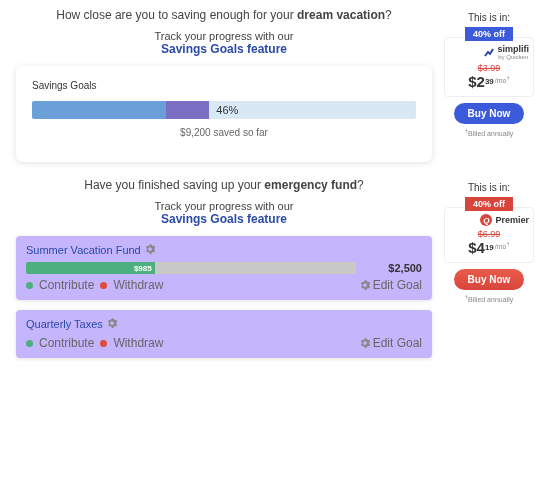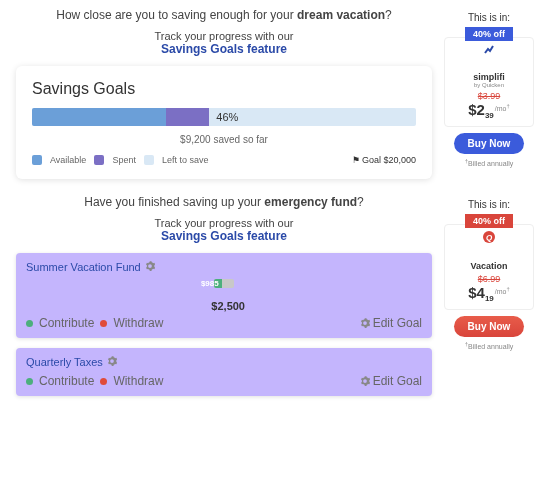--- a/index.html
+++ b/index.html
@@ -5,57 +5,57 @@
 * { box-sizing: border-box; margin: 0; padding: 0; }
 body { font-family: -apple-system, BlinkMacSystemFont, "Segoe UI", Arial, sans-serif; background: #fff; width: 550px; height: 500px; font-size: 11px; color: #333; }
 .section { display: flex; padding: 8px 16px; gap: 12px; }
 .main-col { flex: 1; }
 .side-col { width: 90px; text-align: center; padding-top: 4px; }
 .prompt { text-align: center; font-size: 12px; color: #444; margin-bottom: 8px; }
 .prompt strong { font-weight: 700; }
 .tagline { text-align: center; font-size: 11px; color: #444; }
 .feature-link { text-align: center; font-size: 12px; font-weight: 600; color: #2b4aa8; margin-bottom: 10px; }
 .card { background: #fff; border-radius: 6px; box-shadow: 0 1px 6px rgba(0,0,0,0.12); padding: 14px 16px; }
-.card-title { font-size: 16px; font-weight: 500; color: #333; margin-bottom: 10px; }
+.card-title { font-size: 10px; font-weight: 500; color: #333; margin-bottom: 10px; }
 .bar1 { height: 18px; background: #d9e8f5; border-radius: 2px; display: flex; align-items: center; position: relative; overflow: hidden; margin-bottom: 8px; }
 .bar1-avail { background: #6b9fd8; height: 100%; width: 35%; }
 .bar1-spent { background: #7b6fc4; height: 100%; width: 11%; }
 .bar1-label { position: absolute; left: 48%; font-size: 11px; color: #333; }
 .saved-text { text-align: center; font-size: 10px; color: #666; margin-bottom: 10px; }
 .legend1 { display: flex; gap: 8px; align-items: center; font-size: 9px; color: #666; }
 .sw { width: 10px; height: 10px; border-radius: 2px; display: inline-block; }
 .sw-avail { background: #6b9fd8; }
 .sw-spent { background: #7b6fc4; }
 .sw-left { background: #d9e8f5; }
 .legend1 .goal { margin-left: auto; font-weight: 500; color: #333; }
 .flag-icon { margin-right: 2px; }
 
 .this-in { font-size: 10px; color: #333; margin-bottom: 4px; }
 .pct-badge { display: inline-block; color: #fff; font-size: 9px; font-weight: 600; padding: 2px 8px; border-radius: 0; margin-bottom: 2px; position: relative; z-index: 2; }
 .pct-blue { background: #3b5bdb; }
 .pct-red { background: #d9453b; }
 .price-card { background: #fff; border: 1px solid #eee; border-radius: 4px; padding: 6px 4px; margin-top: -6px; margin-bottom: 6px; }
-.brand { display: flex; align-items: center; justify-content: flex-end; gap: 18px; font-size: 9px; font-weight: 600; margin-bottom: 3px; flex-direction: column; }
+.brand { display: flex; align-items: center; justify-content: flex-end; gap: 3px; font-size: 9px; font-weight: 600; margin-bottom: 3px; }
 .brand-sub { font-size: 6px; color: #888; font-weight: 400; display: block; line-height: 1; }
 .simplifi-icon { width: 10px; height: 10px; color: #2b4aa8; }
 .q-icon { width: 12px; height: 12px; background: #d9453b; color: #fff; border-radius: 50%; font-size: 8px; font-weight: 700; display: inline-flex; align-items: center; justify-content: center; font-style: italic; }
 .old-price { font-size: 9px; color: #d9453b; text-decoration: line-through; }
 .new-price { font-size: 15px; font-weight: 700; color: #333; display: flex; align-items: flex-start; justify-content: center; }
-.new-price .cents { font-size: 8px; margin-top: 10px; text-align: center; }
+.new-price .cents { font-size: 8px; margin-top: 4px; text-align: center; }
 .new-price .per { font-size: 7px; color: #888; font-weight: 400; margin-top: 2px; margin-left: 1px; }
 .buy-btn { display: inline-block; color: #fff; font-size: 10px; font-weight: 600; padding: 5px 14px; border-radius: 14px; cursor: pointer; }
 .buy-blue { background: #3b5bdb; }
 .buy-red { background: linear-gradient(#e85c4a, #d9453b); }
 .bill-note { font-size: 7px; color: #888; margin-top: 4px; }
 
 .goal-card { background: #c4b5fd; border-radius: 4px; box-shadow: 0 1px 4px rgba(0,0,0,0.12); padding: 8px 10px; margin-bottom: 10px; }
 .goal-head { display: flex; align-items: center; gap: 4px; margin-bottom: 6px; }
 .goal-name { color: #2b4aa8; font-size: 11px; font-weight: 500; }
 .gear-icon { width: 10px; height: 10px; color: #888; }
-.goal-row { display: flex; align-items: center; gap: 12px; margin-bottom: 4px; flex-direction: column; }
+.goal-row { display: flex; align-items: center; gap: 24px; margin-bottom: 4px; }
 .bar2 { flex: 1; height: 12px; background: #c8c8c8; border-radius: 2px; display: flex; position: relative; }
 .bar2-green { background: #4caf7d; height: 100%; border-radius: 2px 0 0 2px; display: flex; align-items: center; justify-content: flex-end; padding-right: 3px; color: #fff; font-size: 8px; font-weight: 600; }
 .bar2-red { background: #e04b3a; height: 100%; display: flex; align-items: center; justify-content: center; color: #fff; font-size: 8px; font-weight: 600; }
 .goal-amt { font-size: 11px; font-weight: 600; color: #333; min-width: 42px; text-align: right; }
 .goal-legend { display: flex; align-items: center; gap: 6px; font-size: 12px; color: #666; }
 .dot { width: 7px; height: 7px; border-radius: 50%; display: inline-block; }
 .dot-green { background: #4caf7d; }
 .dot-red { background: #e04b3a; }
 .edit-goal { margin-left: auto; display: flex; align-items: center; gap: 3px; cursor: pointer; }
 </style>
@@ -71,29 +71,20 @@
     <p class="feature-link">Savings Goals feature</p>
 
     <div class="card">
       <div class="card-title">Savings Goals</div>
       <div class="bar1">
         <div class="bar1-avail"></div>
         <div class="bar1-spent"></div>
         <span class="bar1-label">46%</span>
       </div>
       <div class="saved-text">$9,200 saved so far</div>
-      <div class="legend1">
-        <span class="sw sw-avail"></span>
-        <span>Available</span>
-        <span class="sw sw-spent"></span>
-        <span>Spent</span>
-        <span class="sw sw-left"></span>
-        <span>Left to save</span>
-        <span class="goal"><span class="flag-icon">⚑</span><span>Goal $20,000</span></span>
-      </div>
     </div>
   </div>
 
   <div class="side-col">
     <div class="this-in">This is in:</div>
     <div class="pct-badge pct-blue">40% off</div>
     <div class="price-card">
       <div class="brand">
         <svg class="simplifi-icon" viewBox="0 0 10 10">
             <path d="M1 9 L4 5 L6 7 L9 2" stroke="#2b4aa8" stroke-width="2" fill="none"></path>
@@ -170,21 +161,21 @@
         </div>
       </div>
   </div>
 
   <div class="side-col">
     <div class="this-in">This is in:</div>
     <div class="pct-badge pct-red">40% off</div>
     <div class="price-card">
       <div class="brand">
         <span class="q-icon">Q</span>
-        <span>Vacation</span>
+        <span>Premier</span>
       </div>
       <div class="old-price">$6.99</div>
       <div class="new-price">
         <span>$4</span>
           <span class="cents">19</span>
           <span class="per"><span>/mo</span><sup>†</sup></span>
       </div>
     </div>
     <div class="buy-btn buy-red">Buy Now</div>
     <div class="bill-note"><sup>†</sup><span>Billed annually</span></div>

